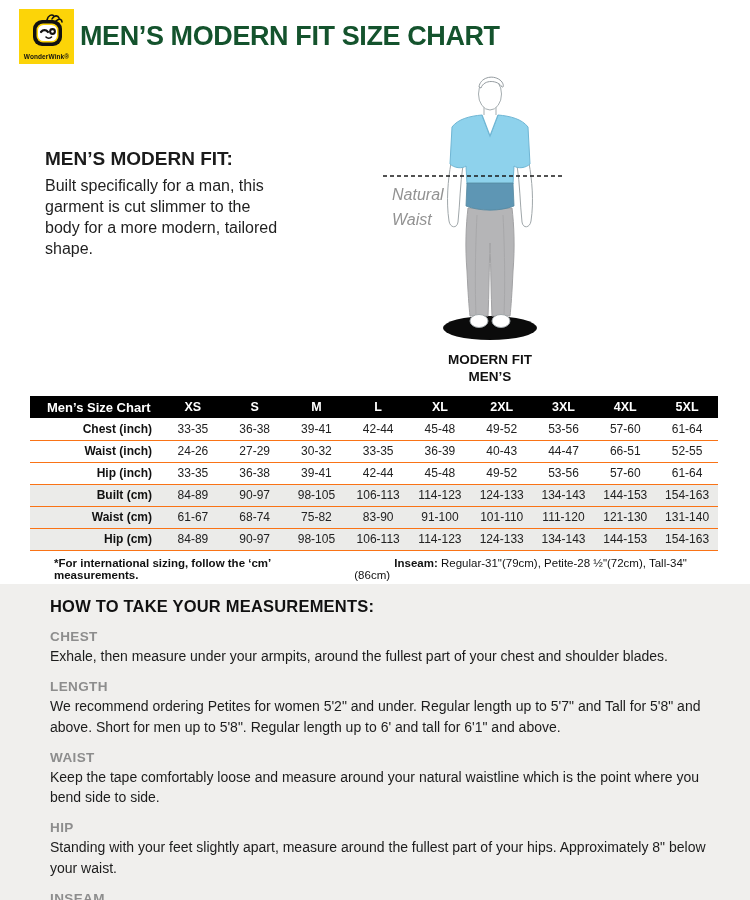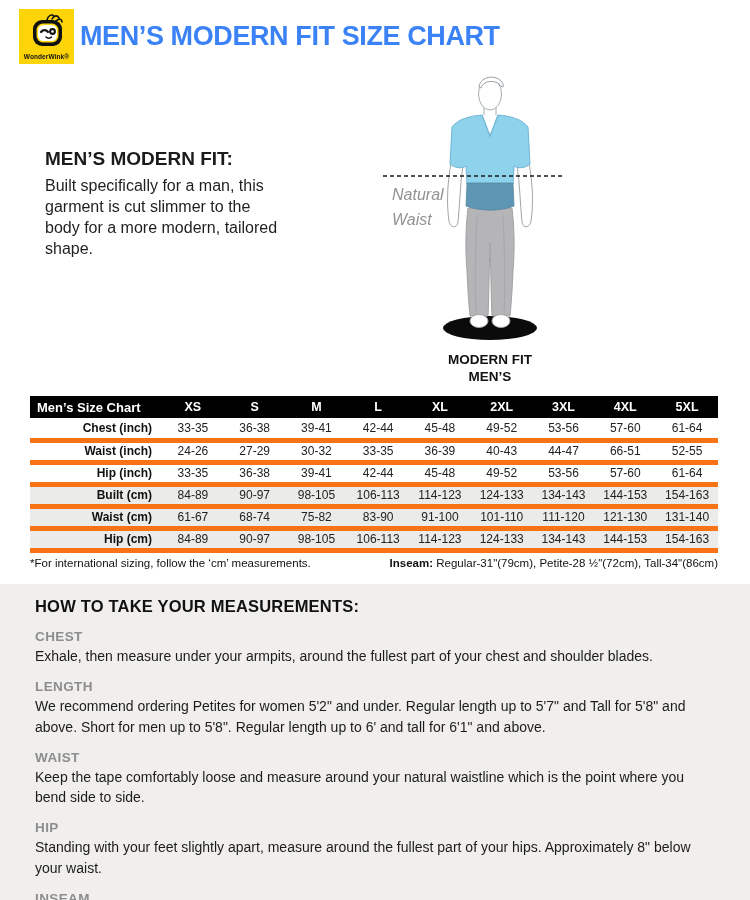--- a/index.html
+++ b/index.html
@@ -5,56 +5,56 @@
   * { margin:0; padding:0; box-sizing:border-box; }
   body { background:#ffffff; font-family:"Liberation Sans", sans-serif; }
   .page { position:relative; width:750px; height:900px; background:#fff; overflow:hidden; }
 
   
   .logo { position:absolute; left:19px; top:9px; width:55px; height:55px;
           background:var(--logo-yellow,#fcd408); display:flex; flex-direction:column;
           align-items:center; justify-content:flex-start; padding-top:5px; }
   .logo-text { font-size:6.5px; font-weight:700; color:#111; letter-spacing:0.1px; margin-top:1px; }
   .page-title { position:absolute; left:80px; top:21px; font-size:27px; font-weight:700;
-                color:#3b82f6; letter-spacing:-0.4px; }
+                color:#14532d; letter-spacing:-0.4px; }
 
   
   .intro { position:absolute; left:45px; top:148px; width:235px; }
   .intro-heading { font-size:19px; font-weight:700; color:#1b1b1b; margin-bottom:5px; }
   .intro-body { font-size:16px; color:#1f1f1f; line-height:1.32; }
 
   
   .figure-svg { position:absolute; left:380px; top:75px; width:220px; height:275px; }
   .waist-label { position:absolute; left:392px; top:183px; font-size:16px; font-style:italic;
                  color:#929292; line-height:1.55; }
   .figure-caption { position:absolute; left:380px; top:352px; width:220px; text-align:center;
                     font-size:13.5px; font-weight:700; color:#111; line-height:1.25; }
 
   
   .size-table-wrap { position:absolute; left:30px; top:396px; width:688px; }
   table.size-table { width:100%; border-collapse:collapse; table-layout:fixed; }
   table.size-table th:first-child { width:132px; }
   table.size-table thead th { background:var(--table-header-bg,#000); color:#fff;
       font-size:12.5px; font-weight:700; height:22px; text-align:center; }
-  table.size-table thead th:first-child { text-align:left; padding-left:7px; font-size:13px; }
-  table.size-table tbody tr { border-bottom:5px solid #f97316; }
+  table.size-table thead th:first-child { text-align:left; padding-left:17px; font-size:13px; }
+  table.size-table tbody tr { border-bottom:1px solid #f97316; }
   table.size-table tbody tr.cm-row { background:var(--row-alt-bg,#ebebe9); }
   table.size-table tbody th { font-size:12px; font-weight:700; color:#111; text-align:right;
       padding-right:10px; height:22px; }
   table.size-table tbody td { font-size:12px; color:#222; text-align:center; height:22px; }
 
   .footnotes { position:absolute; left:30px; right:32px; top:557px; display:flex;
                justify-content:space-between; font-size:11.5px; color:#111; }
-  .footnote-left { font-weight:400; }
+  .footnote-left { font-weight:700;margin-left:24px; }
   .footnote-right { font-weight:400; }
   .footnote-right .inseam-label { font-weight:700;margin-left:40px; }
 
   
   .measurements { position:absolute; left:0; top:584px; width:750px; height:316px;
-                  background:var(--section-bg,#f0efed); padding:13px 35px 0 35px; overflow:hidden; }
+                  background:var(--section-bg,#f0efed); padding:13px 35px 0 50px; overflow:hidden; }
   .measure-title { font-size:16.5px; font-weight:700; color:#111; letter-spacing:0.2px; margin-bottom:2px; }
   .measure-section { margin-top:13px; }
   .measure-heading { font-size:13.5px; font-weight:700; color:var(--muted-text,#8d8d8d);
                      letter-spacing:0.4px; margin-bottom:2px; }
   .measure-body { font-size:14px; color:#1c1c1c; line-height:1.45; }
 </style>
 </head>
 <body>
 
 <div class="page">

